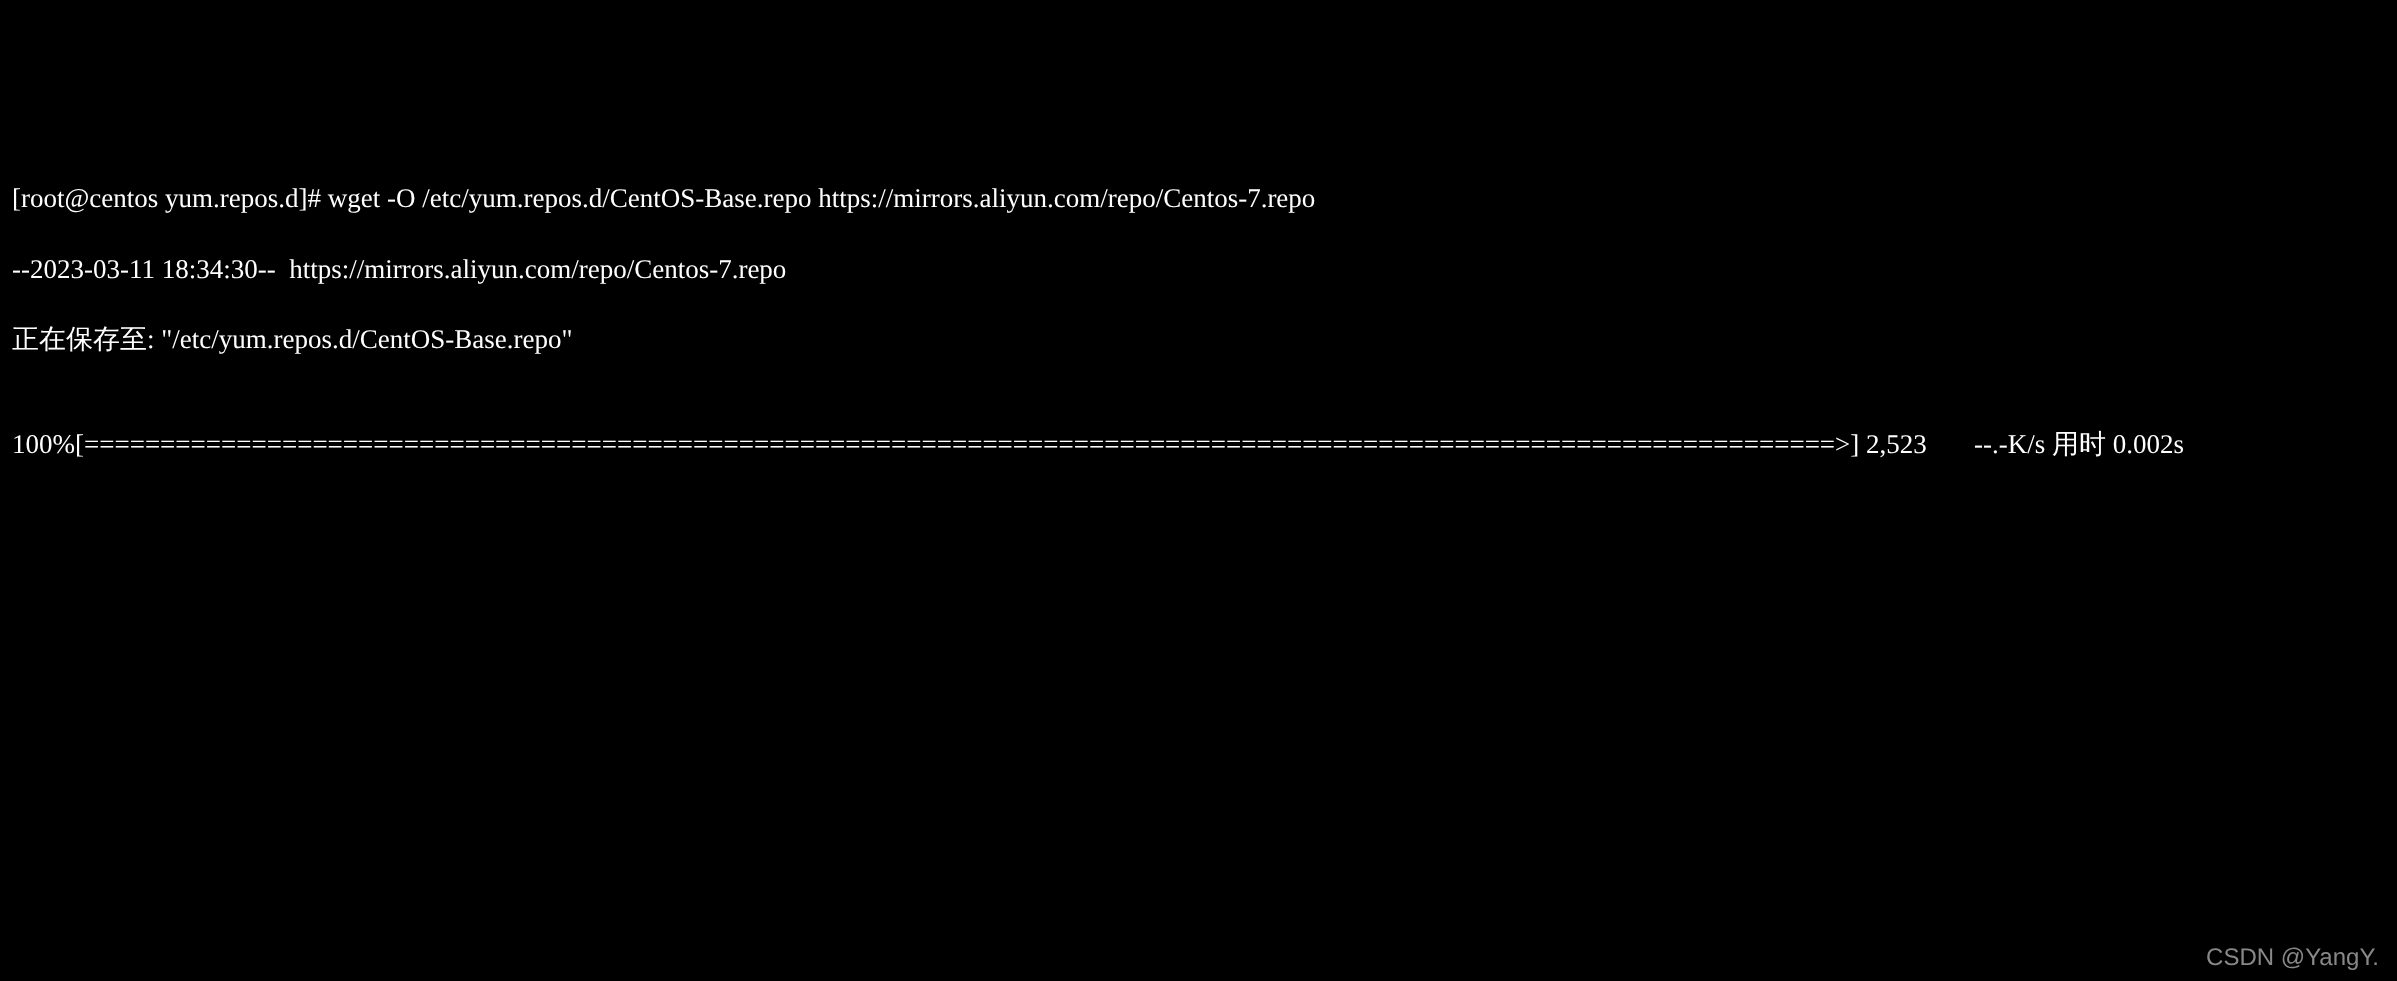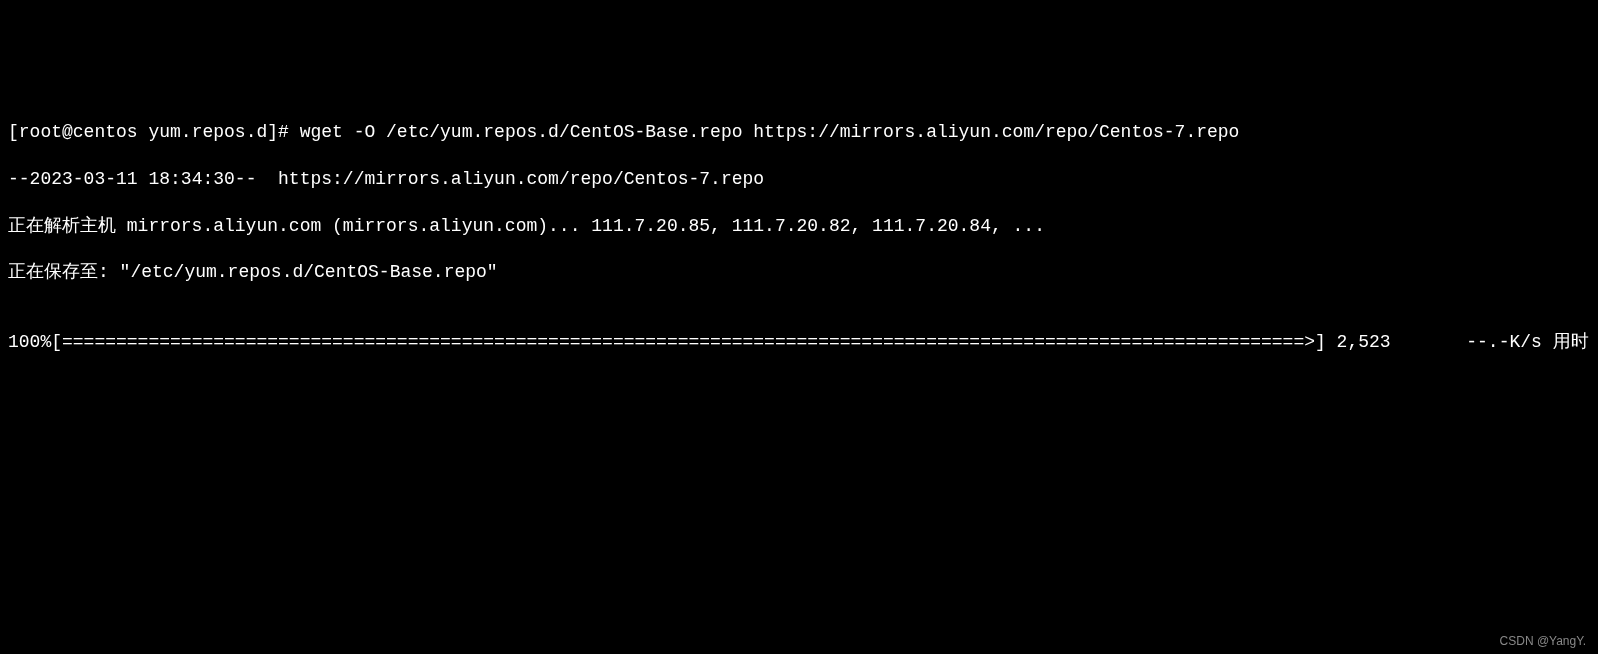--- a/index.html
+++ b/index.html
@@ -15,39 +15,39 @@
       line-height: 1.3;
       padding: 4px 8px;
       white-space: pre;
       width: 1598px;
       height: 654px;
       overflow: hidden;
       position: relative;
     }
     .terminal-line {
       display: block;
+      font-family: Liberation Serif, serif;
     }
     .watermark {
       position: absolute;
       bottom: 4px;
       right: 12px;
       color: #888888;
-      font-size: 12px;
+      font-size: 16px;
       font-family: Arial, sans-serif;
     }
   </style>
 </head>
 <body>
 
 
 
 <div>
 <span class="terminal-line">[root@centos yum.repos.d]# wget -O /etc/yum.repos.d/CentOS-Base.repo https://mirrors.aliyun.com/repo/Centos-7.repo</span>
 <span class="terminal-line">--2023-03-11 18:34:30--  https://mirrors.aliyun.com/repo/Centos-7.repo</span>
-<span class="terminal-line">正在解析主机 mirrors.aliyun.com (mirrors.aliyun.com)... 111.7.20.85, 111.7.20.82, 111.7.20.84, ...</span>
 <span class="terminal-line">正在保存至: "/etc/yum.repos.d/CentOS-Base.repo"</span>
 <span class="terminal-line"></span>
 <span class="terminal-line">100%[===================================================================================================================&gt;] 2,523       --.-K/s 用时 0.002s</span>
 <span class="terminal-line"></span>
 <span class="terminal-line"></span>
 
 
 
 
 

